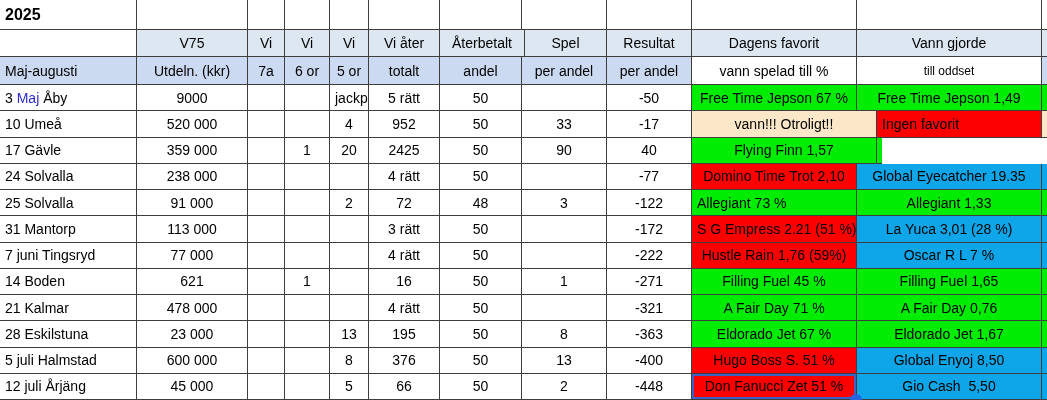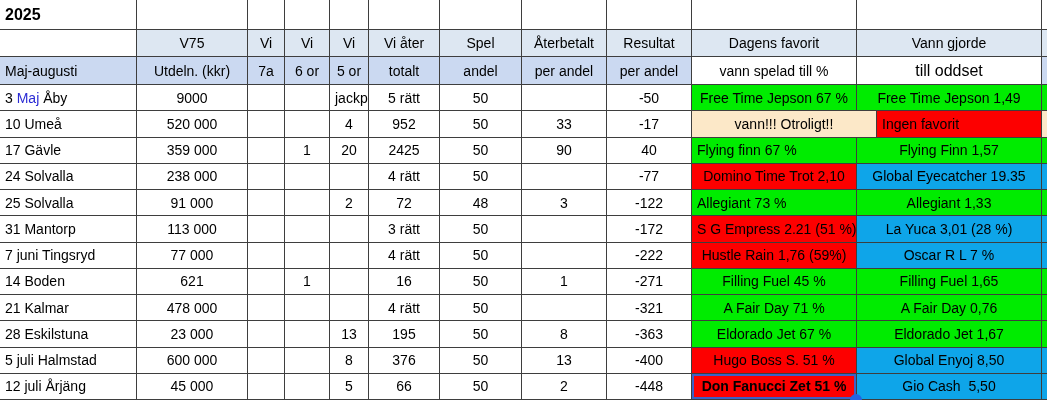--- a/index.html
+++ b/index.html
@@ -30,23 +30,23 @@
   .cF{width:71px}.cG{width:82px}.cH{width:85px}.cI{width:85px}
   .cJ{width:165px}.cK{width:185px}.cL{width:5px;border-right:none;}
   .hrow1{height:30px}.hrow2{height:27px}.hrow3{height:28px}.drow{height:26.25px}
   .bg-blue{background:var(--header-blue)}
   .bg-blue2{background:var(--header-blue2)}
   .bg-green{background:var(--green)}
   .bg-red{background:var(--red)}
   .bg-cream{background:var(--cream)}
   .bg-white{background:#0ea5e9}
   .year{font-weight:700;font-size:16px;}
-  .small{font-size:16px;}
+  .small{font-size:12px;}
   .link{color:var(--link);}
-  .selected{box-shadow:inset 0 0 0 2px var(--sel);overflow:visible;position:relative;z-index:2;font-weight:bold;}
+  .selected{box-shadow:inset 0 0 0 2px var(--sel);overflow:visible;position:relative;z-index:2;}
   .handle{
     position:absolute;right:-6px;bottom:-7px;width:12px;height:12px;
     border-radius:50%;background:var(--handle);z-index:5;
   }
 </style>
 </head>
 <body>
 
 <div class="sheet">
 
@@ -65,22 +65,22 @@
     <div class="cell cL"></div>
   </div>
 
   <div class="row hrow2">
     <div class="cell cA"></div>
     <div class="cell cB bg-blue">V75</div>
     <div class="cell cC bg-blue">Vi</div>
     <div class="cell cD bg-blue">Vi</div>
     <div class="cell cE bg-blue">Vi</div>
     <div class="cell cF bg-blue">Vi åter</div>
+    <div class="cell cH bg-blue">Återbetalt</div>
     <div class="cell cG bg-blue">Spel</div>
-    <div class="cell cH bg-blue">Återbetalt</div>
     <div class="cell cI bg-blue">Resultat</div>
     <div class="cell cJ bg-blue">Dagens favorit</div>
     <div class="cell cK bg-blue">Vann gjorde</div>
     <div class="cell cL bg-blue"></div>
   </div>
 
   <div class="row hrow3">
     <div class="cell cA left bg-blue2">Maj-augusti</div>
     <div class="cell cB bg-blue2">Utdeln. (kkr)</div>
     <div class="cell cC bg-blue2">7a</div>
@@ -127,21 +127,20 @@
       <div class="row drow">
         <div class="cell cA left"><span>17 Gävle</span></div>
         <div class="cell cB">359 000</div>
         <div class="cell cC"></div>
         <div class="cell cD">1</div>
         <div class="cell cE">20</div>
         <div class="cell cF">2425</div>
         <div class="cell cG">50</div>
         <div class="cell cH">90</div>
         <div class="cell cI">40</div>
-        <div class="cell cJ bg-green left">Flying finn 67 %</div>
         <div class="cell cK bg-green">Flying Finn 1,57</div>
         <div class="cell cL bg-green"></div>
       </div>
       <div class="row drow">
         <div class="cell cA left"><span>24 Solvalla</span></div>
         <div class="cell cB">238 000</div>
         <div class="cell cC"></div>
         <div class="cell cD"></div>
         <div class="cell cE"></div>
         <div class="cell cF">4 rätt</div>

